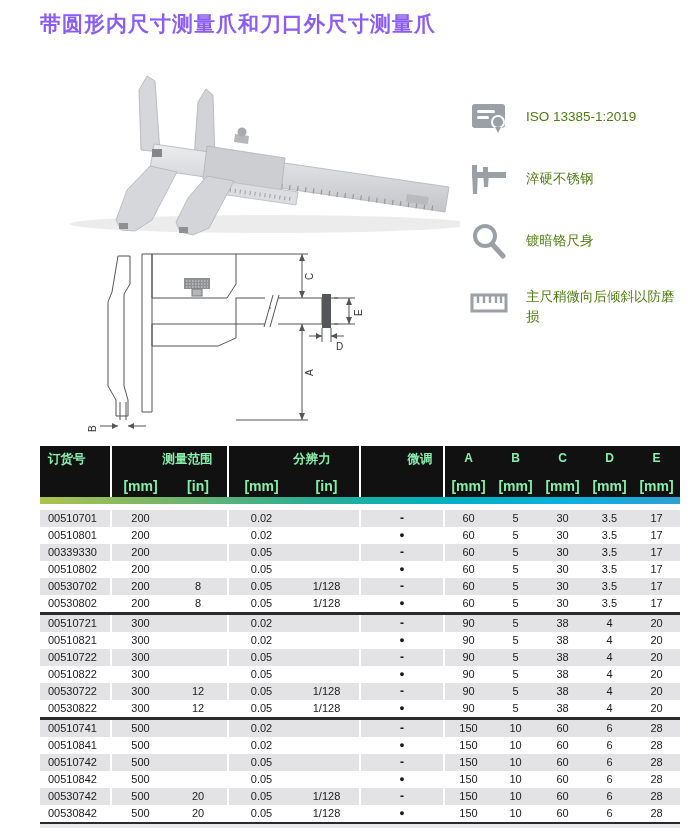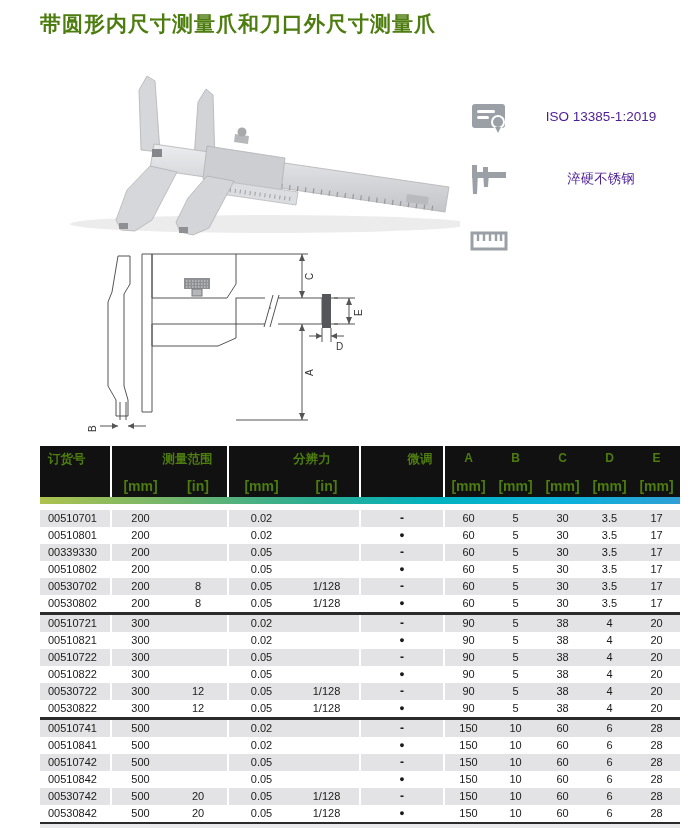--- a/index.html
+++ b/index.html
@@ -1,37 +1,37 @@
 <!DOCTYPE html>
 <html><head>
 <meta charset="utf-8">
 <style>
   * { margin:0; padding:0; box-sizing:border-box; }
   body { background:#ffffff; font-family:"Liberation Sans", sans-serif; }
   .page { position:relative; width:700px; height:828px; background:#fff; overflow:hidden; }
 
   
   .title { position:absolute; left:40px; top:10px; font-family:"Liberation Serif", serif;
-           font-size:21px; font-weight:600; color:#4d7c0f; letter-spacing:1px; }
+           font-size:21px; font-weight:600; color:#8b5cf6; letter-spacing:1px; }
 
   
   .photo-svg   { position:absolute; left:55px;  top:60px; }
   .diagram-svg { position:absolute; left:66px;  top:240px; }
 
   
   .features { position:absolute; left:470px; top:98px; width:222px; }
   .feature  { display:flex; align-items:flex-start; gap:18px; margin-bottom:25px; min-height:37px; }
   .feature .f-icon { flex:0 0 38px; height:37px; }
-  .feature .f-label { font-size:13.5px; color:#4c1d95; line-height:1.45; padding-top:9px; width:150px;text-align:center; }
+  .feature .f-label { font-size:13.5px; color:#4d7c0f; line-height:1.45; padding-top:9px; width:150px; }
   .feature.tall .f-label { padding-top:3px; }
 
   
   .table { position:absolute; left:40px; top:446px; width:640px; }
   .thead { display:flex; gap:2px; height:51px; }
-  .hblk  { background:#111111; color:#4d7c0f; display:flex; flex-direction:column;
+  .hblk  { background:#111111; color:#86efac; display:flex; flex-direction:column;
            justify-content:space-between; padding:5px 0 3px 0; }
   .hname { font-size:12.5px; font-weight:700; text-align:center;padding-left:36px; }
   .hname.left { text-align:left; padding-left:8px; }
   .hunits { display:flex; }
   .hunits span { display:inline-block; text-align:center; font-size:14px; font-weight:700; }
   .letters span { font-size:12px; font-weight:700; }
 
   .grad { height:7px;
     background:linear-gradient(90deg,#adc24f 0%,#74b56a 20%,#2dad92 42%,#00b2c0 62%,#0bb1dc 82%,#2f9fd6 100%); }
 
@@ -167,33 +167,43 @@
             <rect x="2" y="12" width="34" height="6"></rect>
             <polygon points="2,12 8,12 7,34 3,34"></polygon>
             <polygon points="13,12 19,12 18,27 14,27"></polygon>
             <rect x="2" y="5" width="5" height="8"></rect>
             <rect x="13" y="7" width="5" height="6"></rect>
           </g>
         </svg>
       </span>
       <span class="f-label">淬硬不锈钢</span>
     </div>
+    <div class="feature">
+      <span class="f-icon">
+        <svg width="38" height="37" viewBox="0 0 38 37">
+          <circle cx="15" cy="14" r="10" fill="none" stroke="#9aa0a6" stroke-width="4"></circle>
+          <line x1="22" y1="22" x2="33" y2="34" stroke="#9aa0a6" stroke-width="5" stroke-linecap="round"></line>
+        </svg>
+      </span>
+      <span class="f-label">镀暗铬尺身</span>
+    </div>
     <div class="feature tall">
       <span class="f-icon">
         <svg width="38" height="37" viewBox="0 0 38 37">
           <rect x="2" y="11" width="34" height="16" fill="none" stroke="#9aa0a6" stroke-width="3"></rect>
           <g stroke="#9aa0a6" stroke-width="2.4">
             <line x1="8" y1="12" x2="8" y2="19"></line>
             <line x1="14" y1="12" x2="14" y2="19"></line>
             <line x1="20" y1="12" x2="20" y2="19"></line>
             <line x1="26" y1="12" x2="26" y2="19"></line>
             <line x1="31" y1="12" x2="31" y2="19"></line>
           </g>
         </svg>
       </span>
+      <span class="f-label">主尺稍微向后倾斜以防磨损</span>
     </div>
   </div>
 
   <div class="table">
     <div class="thead">
       <div class="hblk" style="width:70px">
         <div class="hname left">订货号</div>
         <div class="hunits">
             <span style="width:70px">&nbsp;</span>
           </div>

